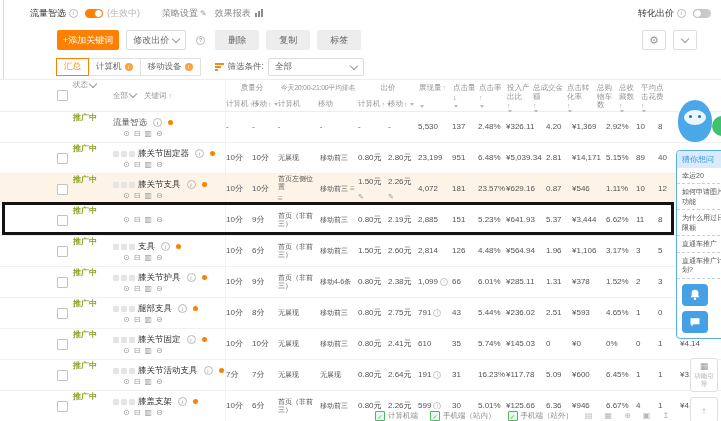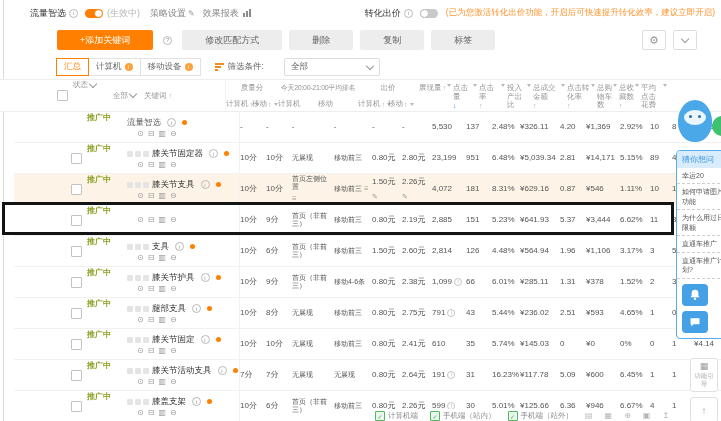--- a/index.html
+++ b/index.html
@@ -10,47 +10,47 @@
   
   .topbar{position:absolute;left:30px;right:6px;top:4px;height:18px;display:flex;align-items:center;font-size:9px;color:#555;white-space:nowrap}
   .lbl{color:#333}
   .info-i{display:inline-flex;align-items:center;justify-content:center;width:9px;height:9px;border:1px solid #b9b9b9;
           border-radius:50%;font-size:6px;color:#999;margin:0 3px;box-sizing:border-box;flex-shrink:0;font-style:normal}
   .toggle{width:18px;height:9px;border-radius:5px;position:relative;margin:0 4px;display:inline-block;flex-shrink:0}
   .toggle.on{background:#ff8000}
   .toggle.on::after{content:"";position:absolute;right:0;top:0;width:9px;height:9px;background:#fff;border:1px solid #ff8000;border-radius:50%;box-sizing:border-box}
   .toggle.off{background:#c9c9c9}
   .toggle.off::after{content:"";position:absolute;left:0;top:0;width:9px;height:9px;background:#fff;border:1px solid #bbb;border-radius:50%;box-sizing:border-box}
-  .dim{color:#b5b5b5;margin-right:2px}
+  .dim{color:#b5b5b5;margin-right:14px}
   .gaplk{margin-left:8px;color:#888;display:inline-flex;align-items:center;gap:2px}
   .pencil-glyph{font-size:8px;color:#999}
   .bars{display:inline-flex;align-items:flex-end;gap:1px;height:8px;margin-left:2px}
   .bars i{width:2px;background:#8a8a8a;display:block}
   .right-cluster{margin-left:auto;display:flex;align-items:center}
   .tip{color:#ff9430;font-size:8.5px;margin-left:4px}
 
   
   .toolbar{position:absolute;left:57px;right:24px;top:29px;height:22px;display:flex;align-items:center;gap:7px;font-size:9px}
-  .btn{height:20px;display:inline-flex;align-items:center;justify-content:center;padding:0 23px;border-radius:2px;box-sizing:border-box;white-space:nowrap;cursor:pointer}
+  .btn{height:20px;display:inline-flex;align-items:center;justify-content:center;padding:0 6px;border-radius:2px;box-sizing:border-box;white-space:nowrap;cursor:pointer}
   .btn.primary{background:#ff8000;color:#fff}
   .btn.outline{background:#fff;border:1px solid #d9d9d9;color:#666;gap:4px}
   .btn.gray{background:#ededed;color:#666;min-width:44px}
   .chev{width:5px;height:5px;border-right:1px solid #999;border-bottom:1px solid #999;transform:rotate(45deg);margin-top:-3px;flex-shrink:0}
   .iconbtn{width:24px;height:20px;border:1px solid #ddd;border-radius:2px;background:#fff;display:inline-flex;align-items:center;justify-content:center;color:#999;font-size:11px;box-sizing:border-box}
   .spacer{flex:1}
 
   
   .tabsrow{position:absolute;left:57px;top:57px;height:20px;display:flex;align-items:center;font-size:8.5px}
   .tab{height:18px;box-sizing:border-box;border:1px solid #e2e2e2;background:#fff;color:#666;display:inline-flex;align-items:center;padding:0 7px;margin-left:-1px;gap:3px;cursor:pointer}
   .tab.active{border-color:#ff8000;color:#ff8000;z-index:2;position:relative}
   .oi{width:8px;height:8px;border-radius:50%;background:#ffa23e;color:#fff;font-size:6px;display:inline-flex;align-items:center;justify-content:center;font-style:normal}
   .filterlist{display:inline-flex;flex-direction:column;gap:1px;margin:0 4px 0 14px}
   .filterlist i{height:2px;background:#f08c1e;display:block}
   .filterlist i:nth-child(1){width:9px}.filterlist i:nth-child(2){width:6px}.filterlist i:nth-child(3){width:3px}
-  .flabel{color:#666;margin-right:20px}
+  .flabel{color:#666;margin-right:4px}
   .select{height:18px;border:1px solid #ddd;border-radius:2px;background:#fff;display:inline-flex;align-items:center;justify-content:space-between;padding:0 6px;width:96px;color:#666;box-sizing:border-box;cursor:pointer}
 
   
   .thead{position:absolute;left:0;right:0;top:79px;height:33px;border-top:1px solid #ededed;border-bottom:1px solid #ededed;
          box-sizing:border-box;display:flex;align-items:stretch;padding-left:57px;font-size:7.5px;color:#959595;background:#fff}
   .col-cb{width:16px;display:flex;align-items:center;flex-shrink:0}
   .cb{width:9px;height:9px;border:1px solid #c2c2c2;border-radius:1px;background:#fff;display:inline-block;cursor:pointer}
   .col-status{width:40px;display:flex;align-items:flex-start;gap:2px;flex-shrink:0}
   .col-kw{width:112px;flex-shrink:0;border-right:1px solid #f2f2f2}
   .thead .col-kw{display:flex;align-items:center;gap:8px}
@@ -58,27 +58,27 @@
   .harrow{font-size:7px;color:#aaa}
   .harrow.blue{color:#4a90f5}
   .funnel{width:0;height:0;border-left:2.5px solid transparent;border-right:2.5px solid transparent;border-top:3.5px solid #b9b9b9;display:inline-block;margin-left:1px;cursor:pointer}
   .hgroup{display:flex;flex-direction:column;justify-content:space-between;padding:3px 0 2px;box-sizing:border-box;flex-shrink:0}
   .hq{width:52px}.hr{width:80px}.hb{width:60px}
   .glabel{text-align:center;white-space:nowrap}
   .hr .glabel{font-size:7px;letter-spacing:-0.3px;overflow:visible}
   .gsubs{display:flex}
   .hq .gsubs>div{width:26px}.hr .gsubs>div{width:40px}.hb .gsubs>div{width:30px}
   .gsub{display:flex;align-items:center;gap:1px;white-space:nowrap}
-  .hm{display:flex;justify-content:space-between;padding:4px 1px 3px;box-sizing:border-box;flex-shrink:0}
+  .hm{display:flex;flex-direction:column;justify-content:space-between;padding:4px 1px 3px;box-sizing:border-box;flex-shrink:0}
   .hm-top{display:flex;line-height:1.15;gap:1px;flex-wrap:wrap}
   .mc0{width:26px}.mc1{width:26px}.mc2{width:42px}.mc3{width:38px}.mc4{width:30px}.mc5{width:30px}
   .mc6{width:34px}.mc7{width:26px}.mc8{width:28px}.mc9{width:40px}.mc10{width:26px}.mc11{width:34px}
   .mc12{width:30px}.mc13{width:22px}.mc14{width:22px}.mc15{width:28px}
 
-  .tbody{position:absolute;left:14px;right:0;top:112px}
+  .tbody{position:absolute;left:0;right:0;top:112px}
   .trow{height:31px;display:flex;align-items:stretch;padding-left:57px;border-bottom:1px solid #f1f1f1;box-sizing:border-box;font-size:8px;color:#555;background:#fff}
   .trow.hover{background:#fdf4e7}
   .cell{display:flex;align-items:center;gap:2px;line-height:1.15;flex-shrink:0;box-sizing:border-box;padding-right:2px;flex-wrap:wrap}
   .cell.mc2,.cell.mc3{font-size:7px}
   .status{color:#8aa122;font-weight:bold;font-size:8px;white-space:nowrap}
   .trow .col-kw{display:flex;flex-direction:column;align-items:flex-start;justify-content:center;gap:1px}
   .kw-line{display:flex;align-items:center;gap:3px}
   .tags{display:inline-flex;gap:2px}
   .tags i{width:6px;height:6px;background:#e4e4e4;border-radius:1px;display:block}
   .kw{font-size:8.5px;color:#333;white-space:nowrap}
@@ -136,28 +136,30 @@
     <span class="bars">
         <i style="height:4px"></i>
         <i style="height:6px"></i>
         <i style="height:8px"></i>
       </span>
   </span>
   <span class="right-cluster">
     <span class="lbl">转化出价</span>
     <i class="info-i">i</i>
     <span class="toggle off"></span>
-    <span class="tip">(已为您激活转化出价功能，开启后可快速提升转化效率，建议立即开启)</span>
   </span>
 </div>
 
 <div class="toolbar">
   <span class="btn primary">+添加关键词</span>
+  <span class="btn outline">
+    <span>修改出价</span>
+      <span class="chev"></span>
+  </span>
   <i class="info-i">?</i>
-  <span class="btn gray">修改匹配方式</span>
   <span class="btn gray">删除</span>
   <span class="btn gray">复制</span>
   <span class="btn gray">标签</span>
   <span class="spacer"></span>
   <span class="iconbtn">
       <span>⚙</span>
     </span>
   <span class="iconbtn">
       <span class="chev"></span>
     </span>
@@ -422,21 +424,21 @@
       </div>
     </div>
     <div class="cell mc0">10分</div>
     <div class="cell mc1">10分</div>
     <div class="cell mc2">首页左侧位置<span class="mlines">≡</span></div>
     <div class="cell mc3">移动前三<span class="mlines">≡</span></div>
     <div class="cell mc4">1.50元<span class="pencil">✎</span></div>
     <div class="cell mc5">2.26元<span class="pencil">✎</span></div>
     <div class="cell mc6">4,072</div>
     <div class="cell mc7">181</div>
-    <div class="cell mc8">8.31%</div>
+    <div class="cell mc8">23.57%</div>
     <div class="cell mc9">¥629.16</div>
     <div class="cell mc10">0.87</div>
     <div class="cell mc11">¥546</div>
     <div class="cell mc12">1.11%</div>
     <div class="cell mc13">10</div>
     <div class="cell mc14">12</div>
     <div class="cell mc15">¥3.48</div>
   </div>
     <div class="trow">
     <div class="col-cb">

